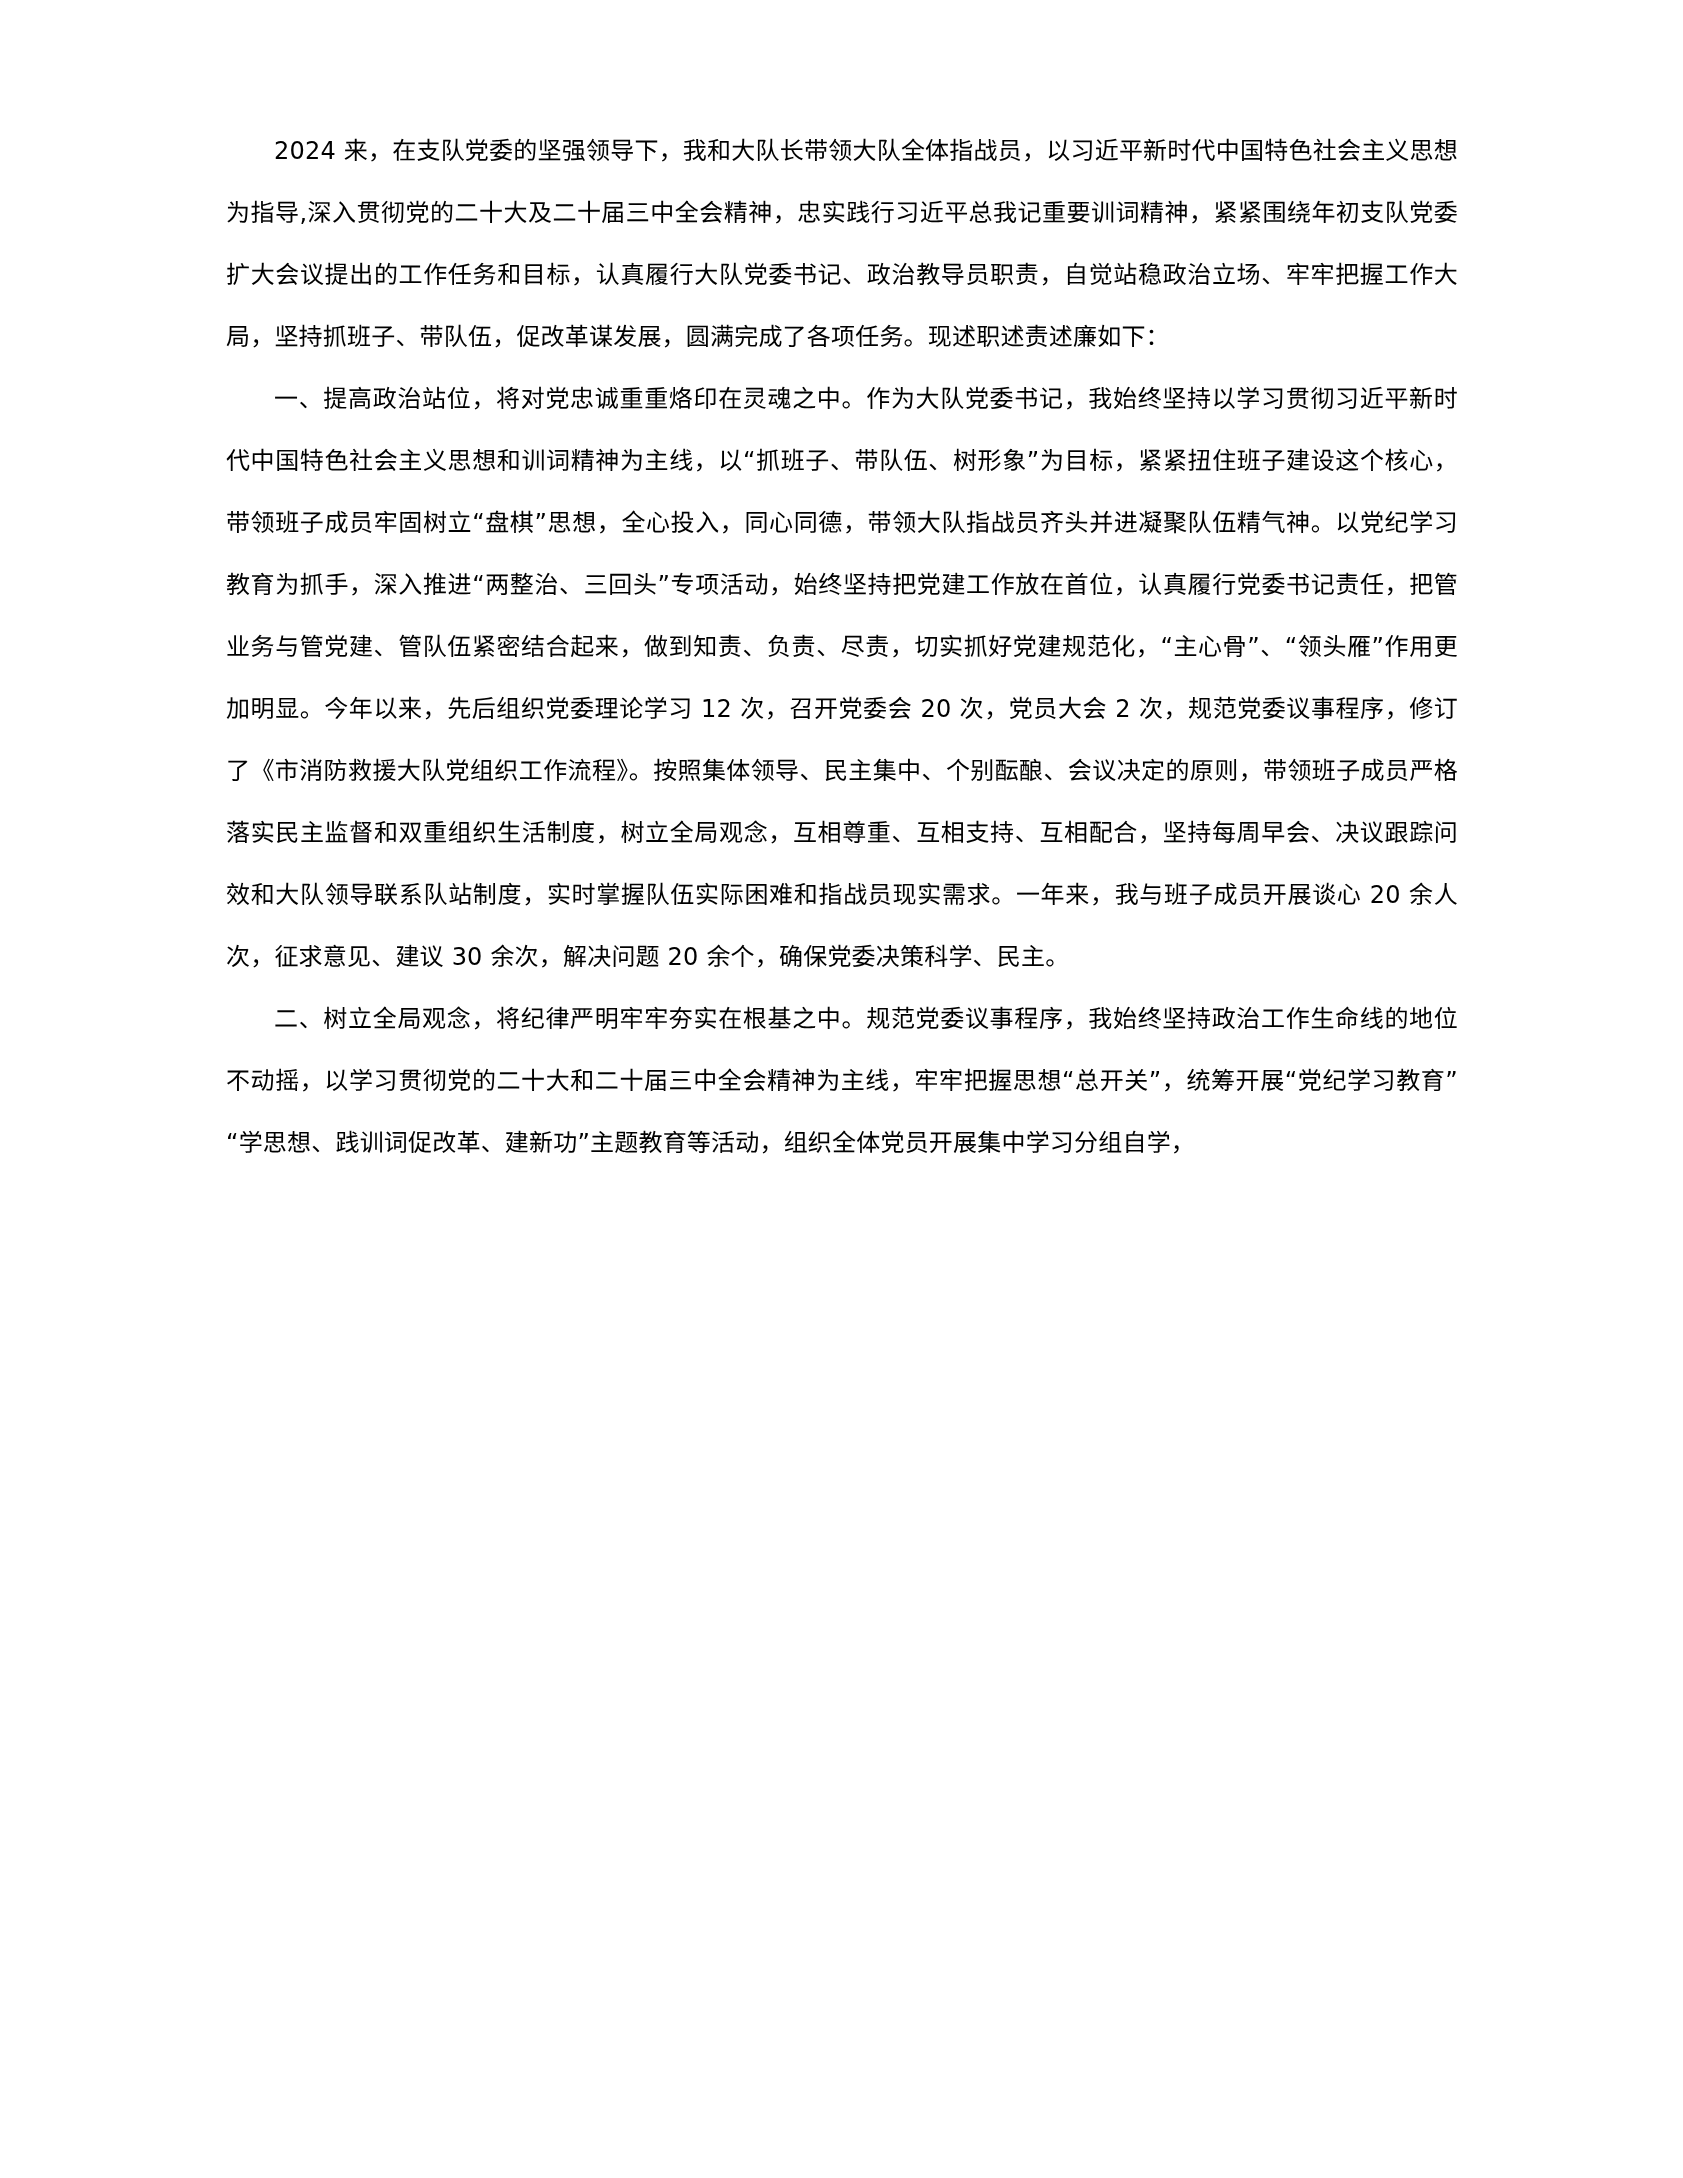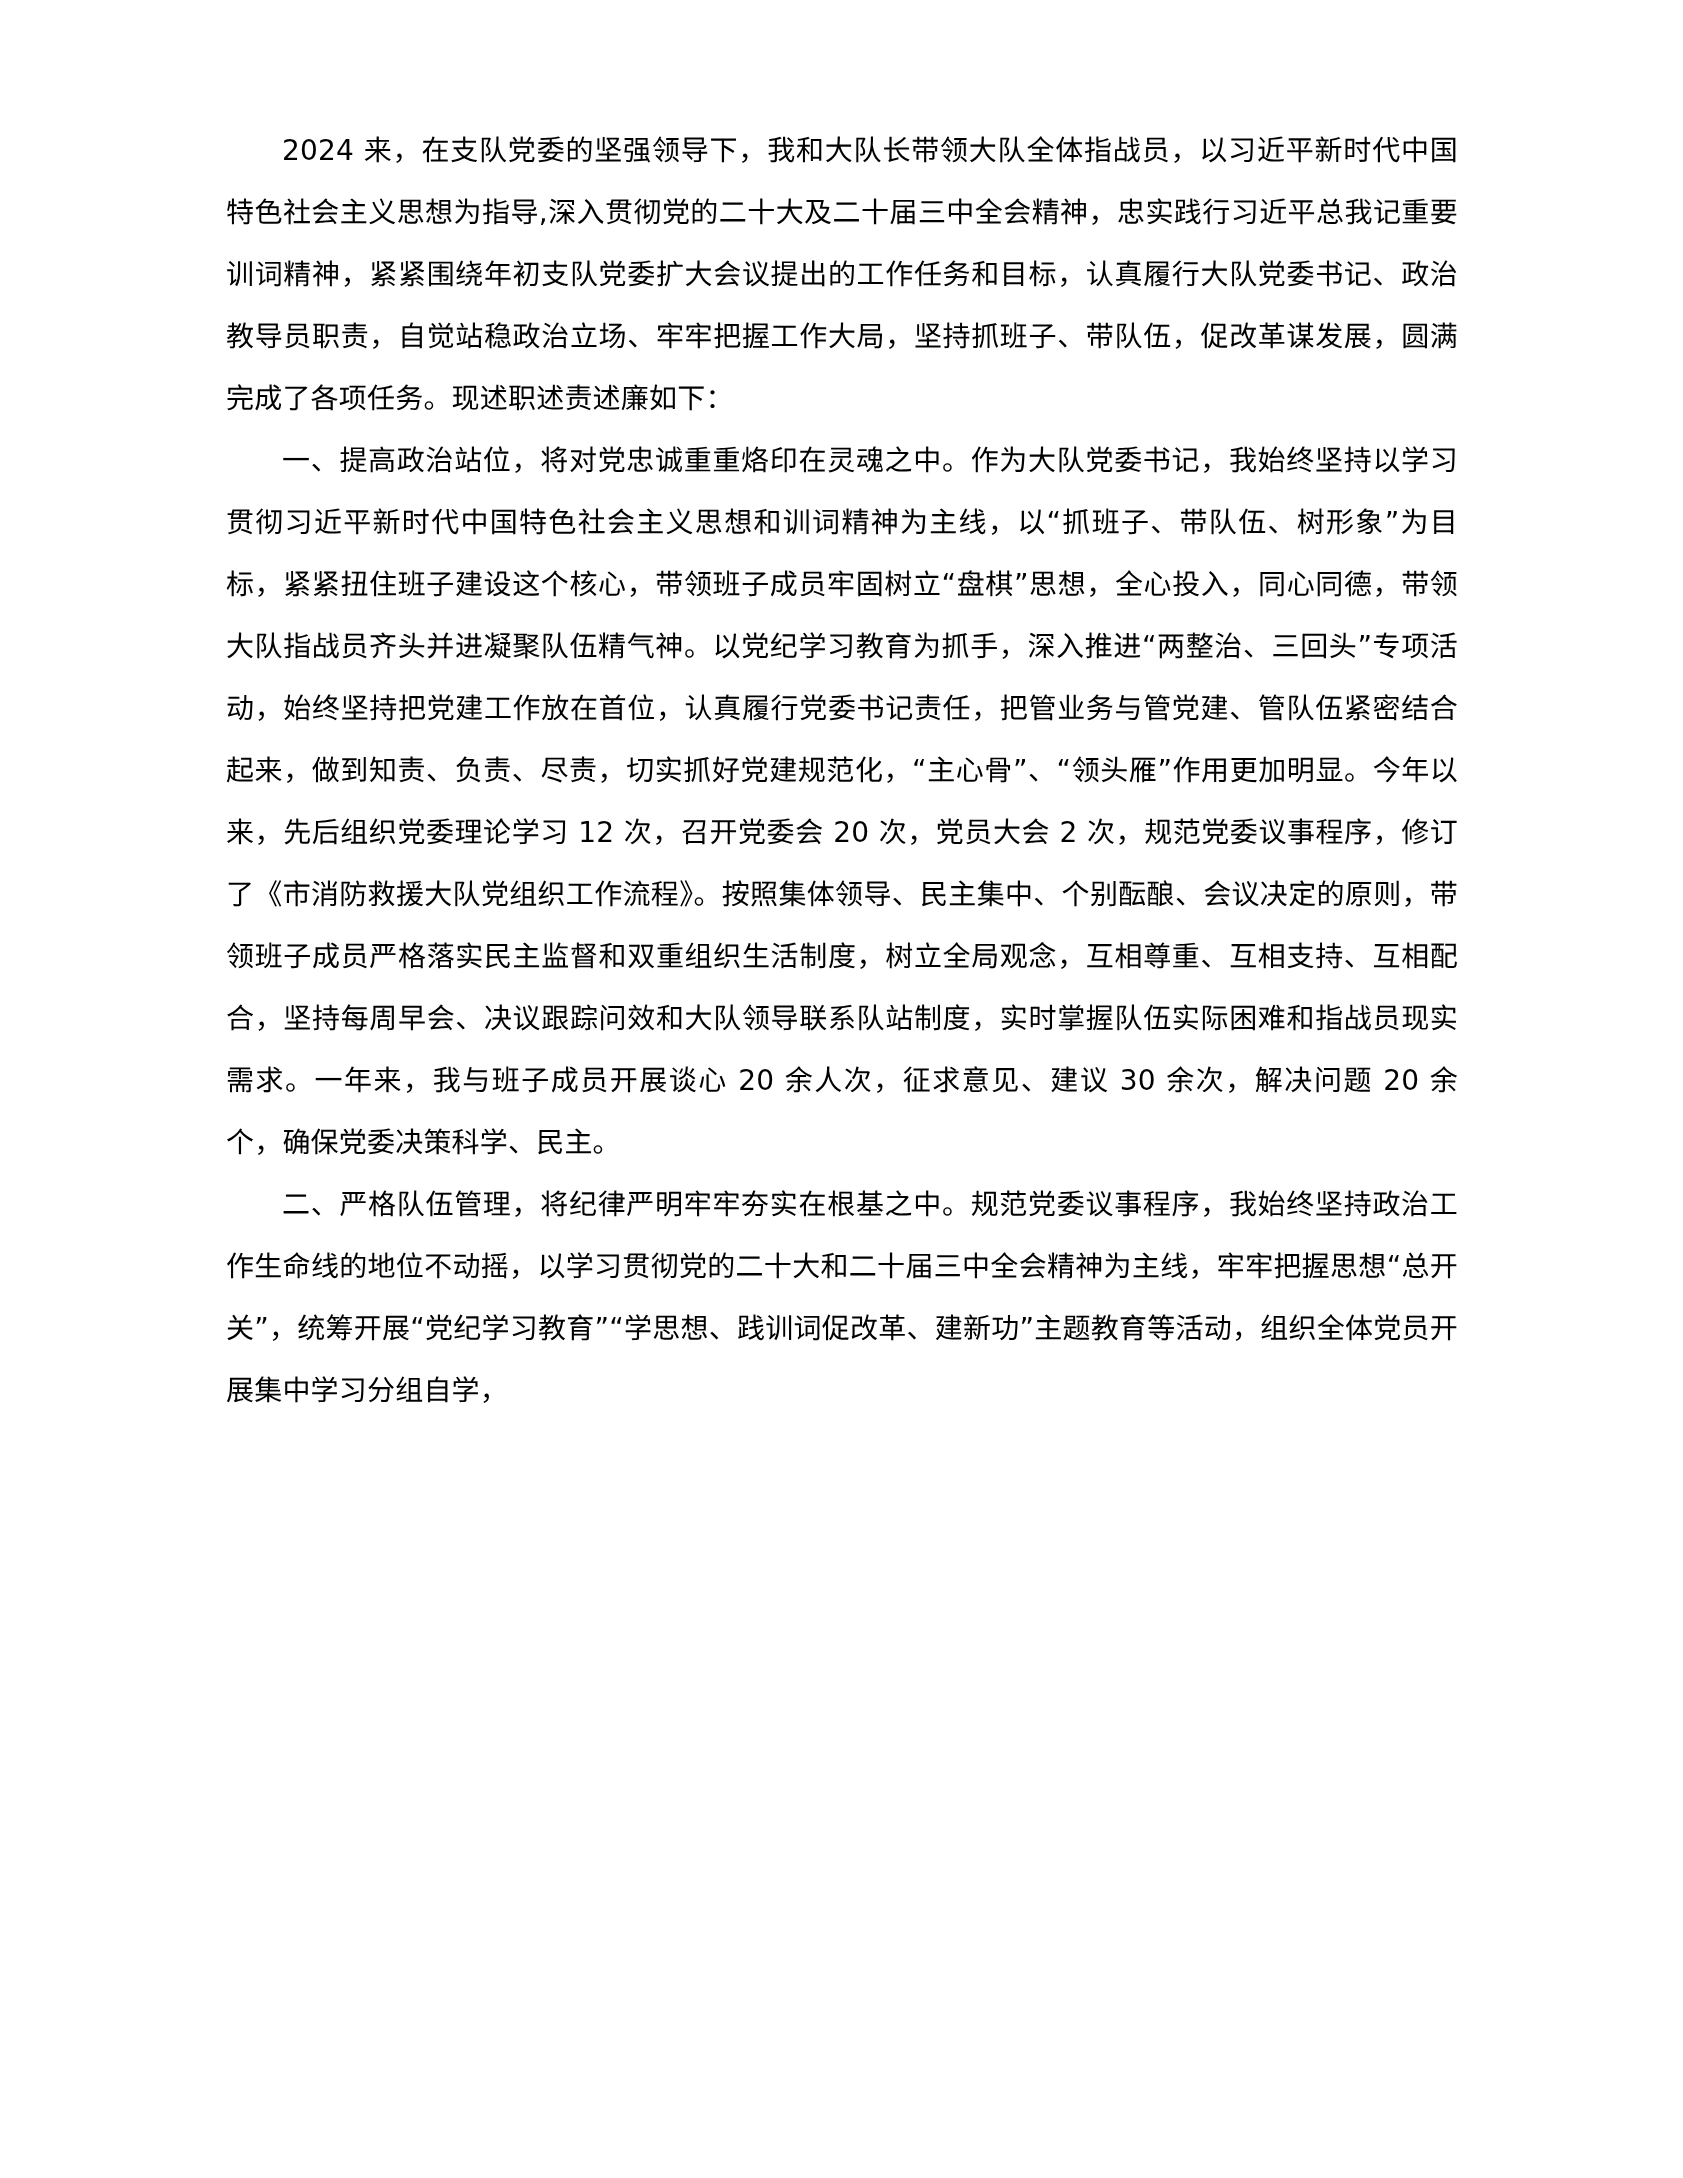--- a/index.html
+++ b/index.html
@@ -28,21 +28,21 @@
     font-size: 43px;
     line-height: 1.2;
     color: #000000;
     text-align: center;
     margin-top: 216px;
     margin-bottom: 0;
     letter-spacing: 2px;
   }
   .para {
     font-family: "DejaVu Sans", "Liberation Sans", sans-serif;
-    font-size: 28px;
+    font-size: 24px;
     line-height: 62px;
     color: #000000;
     text-align: justify;
     text-justify: inter-ideograph;
     margin: 0;
     letter-spacing: 0.2px;
     word-break: break-all;
   }
   .para-first {
     margin-top: 120px;
@@ -59,17 +59,17 @@
 <body>
 
 <div class="page">
   <div class="doc-body">
 
 
     <p class="para para-indent para-first"><span>2024 来，在支队党委的坚强领导下，我和大队长带领大队全体指战员，以习近平新时代中国特色社会主义思想为指导,深入贯彻党的二十大及二十届三中全会精神，忠实践行习近平总我记重要训词精神，紧紧围绕年初支队党委扩大会议提出的工作任务和目标，认真履行大队党委书记、政治教导员职责，自觉站稳政治立场、牢牢把握工作大局，坚持抓班子、带队伍，促改革谋发展，圆满完成了各项任务。现述职述责述廉如下：</span></p>
 
     <p class="para para-indent"><span class="section-lead">一、提高政治站位，将对党忠诚重重烙印在灵魂之中。</span><span>作为大队党委书记，我始终坚持以学习贯彻习近平新时代中国特色社会主义思想和训词精神为主线，以“抓班子、带队伍、树形象”为目标，紧紧扭住班子建设这个核心，带领班子成员牢固树立“盘棋”思想，全心投入，同心同德，带领大队指战员齐头并进凝聚队伍精气神。以党纪学习教育为抓手，深入推进“两整治、三回头”专项活动，始终坚持把党建工作放在首位，认真履行党委书记责任，把管业务与管党建、管队伍紧密结合起来，做到知责、负责、尽责，切实抓好党建规范化，“主心骨”、“领头雁”作用更加明显。今年以来，先后组织党委理论学习 12 次，召开党委会 20 次，党员大会 2 次，规范党委议事程序，修订了《市消防救援大队党组织工作流程》。按照集体领导、民主集中、个别酝酿、会议决定的原则，带领班子成员严格落实民主监督和双重组织生活制度，树立全局观念，互相尊重、互相支持、互相配合，坚持每周早会、决议跟踪问效和大队领导联系队站制度，实时掌握队伍实际困难和指战员现实需求。一年来，我与班子成员开展谈心 20 余人次，征求意见、建议 30 余次，解决问题 20 余个，确保党委决策科学、民主。</span></p>
 
-    <p class="para para-indent"><span class="section-lead">二、严格队伍管理，将纪律严明牢牢夯实在根基之中。</span><span>规范党委议事程序，我始终坚持政治工作生命线的地位不动摇，以学习贯彻党的二十大和二十届三中全会精神为主线，牢牢把握思想“总开关”，统筹开展“党纪学习教育”“学思想、践训词促改革、建新功”主题教育等活动，组织全体党员开展集中学习分组自学，</span></p>
+    <p class="para para-indent"><span class="section-lead">二、树立全局观念，将纪律严明牢牢夯实在根基之中。</span><span>规范党委议事程序，我始终坚持政治工作生命线的地位不动摇，以学习贯彻党的二十大和二十届三中全会精神为主线，牢牢把握思想“总开关”，统筹开展“党纪学习教育”“学思想、践训词促改革、建新功”主题教育等活动，组织全体党员开展集中学习分组自学，</span></p>
 
   </div>
 </div>
 
 
 </body></html>

